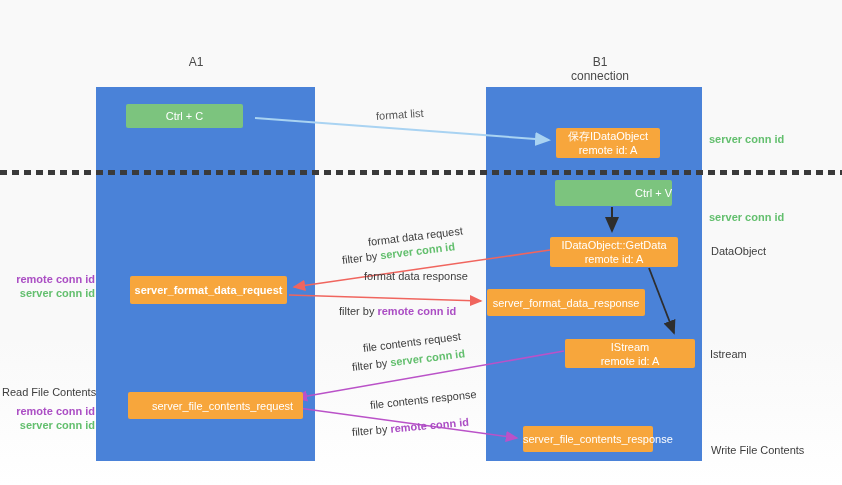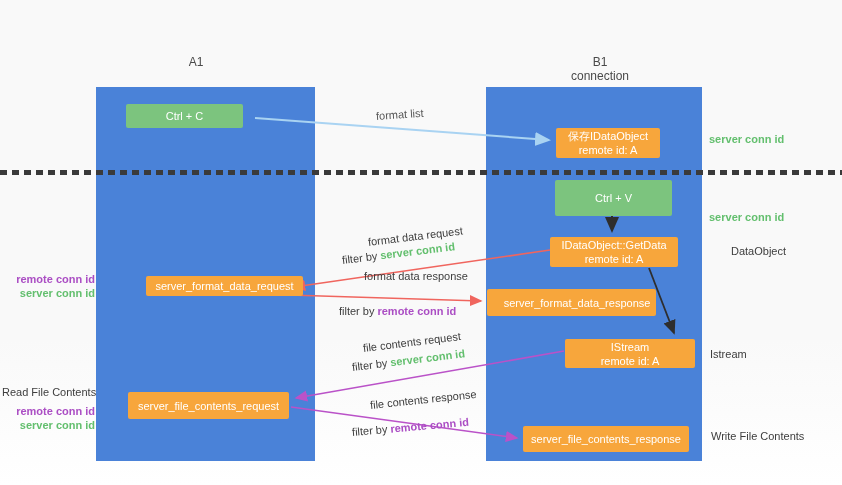--- a/index.html
+++ b/index.html
@@ -29,27 +29,27 @@
     background:repeating-linear-gradient(90deg,#3a3a3a 0 7px,transparent 7px 12px);
   }
   .node{
     color:#ffffff;font-size:11px;text-align:center;border-radius:2px;
     display:flex;flex-direction:column;justify-content:center;line-height:14px;
   }
   .node.green{background:var(--box-green);}
   .node.orange{background:var(--box-orange);}
   .n-ctrl-c{left:126px;top:104px;width:117px;height:24px;}
   .n-save{left:556px;top:128px;width:104px;height:30px;}
-  .n-ctrl-v{left:555px;top:180px;width:117px;height:36px;}
+  .n-ctrl-v{left:555px;top:180px;width:117px;height:26px;align-items:flex-end;}
   .n-getdata{left:550px;top:237px;width:128px;height:30px;}
-  .n-fmt-req{left:146px;top:276px;width:157px;height:20px;}
-  .n-fmt-resp{left:487px;top:289px;width:158px;height:27px;padding-left:11px;}
+  .n-fmt-req{left:130px;top:276px;width:157px;height:28px;font-weight:bold;}
+  .n-fmt-resp{left:487px;top:289px;width:158px;height:27px;}
   .n-istream{left:565px;top:339px;width:130px;height:29px;}
-  .n-file-req{left:128px;top:392px;width:161px;height:27px;}
-  .n-file-resp{left:523px;top:426px;width:166px;height:26px;}
+  .n-file-req{left:128px;top:392px;width:161px;height:27px;padding-left:14px;}
+  .n-file-resp{left:523px;top:426px;width:130px;height:26px;}
   svg.wires{left:0;top:0;pointer-events:none;}
   .elabel{font-size:11px;color:var(--text-dark);white-space:nowrap;transform-origin:left center;}
   .id-green{color:var(--text-green);font-weight:bold;}
   .id-purple{color:var(--text-purple);font-weight:bold;}
   .filter-prefix{margin-right:3px;}
   .l-format-list{left:376px;top:110px;transform:rotate(-4deg);color:#555;}
   .l-fdr{left:368px;top:236px;transform:rotate(-7deg);}
   .l-fdr-filter{left:342px;top:254px;transform:rotate(-7deg);}
   .l-fdresp{left:364px;top:270px;text-align:center;}
   .l-fdresp-filter{left:339px;top:305px;}
@@ -60,23 +60,23 @@
   .side{font-size:11px;white-space:nowrap;}
   .side.rt{left:2px;width:93px;text-align:right;}
   .side.dark{color:var(--text-dark);}
   .s-remote1{top:273px;}
   .s-server1{top:287px;}
   .s-read{top:386px;}
   .s-remote2{top:405px;}
   .s-server2{top:419px;}
   .s-servconn-r1{left:709px;top:133px;}
   .s-servconn-r2{left:709px;top:211px;}
-  .s-dataobject{left:711px;top:245px;margin-left:20px;}
+  .s-dataobject{left:711px;top:245px;}
   .s-istream{left:710px;top:348px;}
-  .s-write{left:711px;top:430px;}
+  .s-write{left:711px;top:444px;}
 </style>
 </head>
 <body>
 
 <div class="stage">
 
 
   <div class="abs lane-header left">
     <div>A1</div>
   </div>

